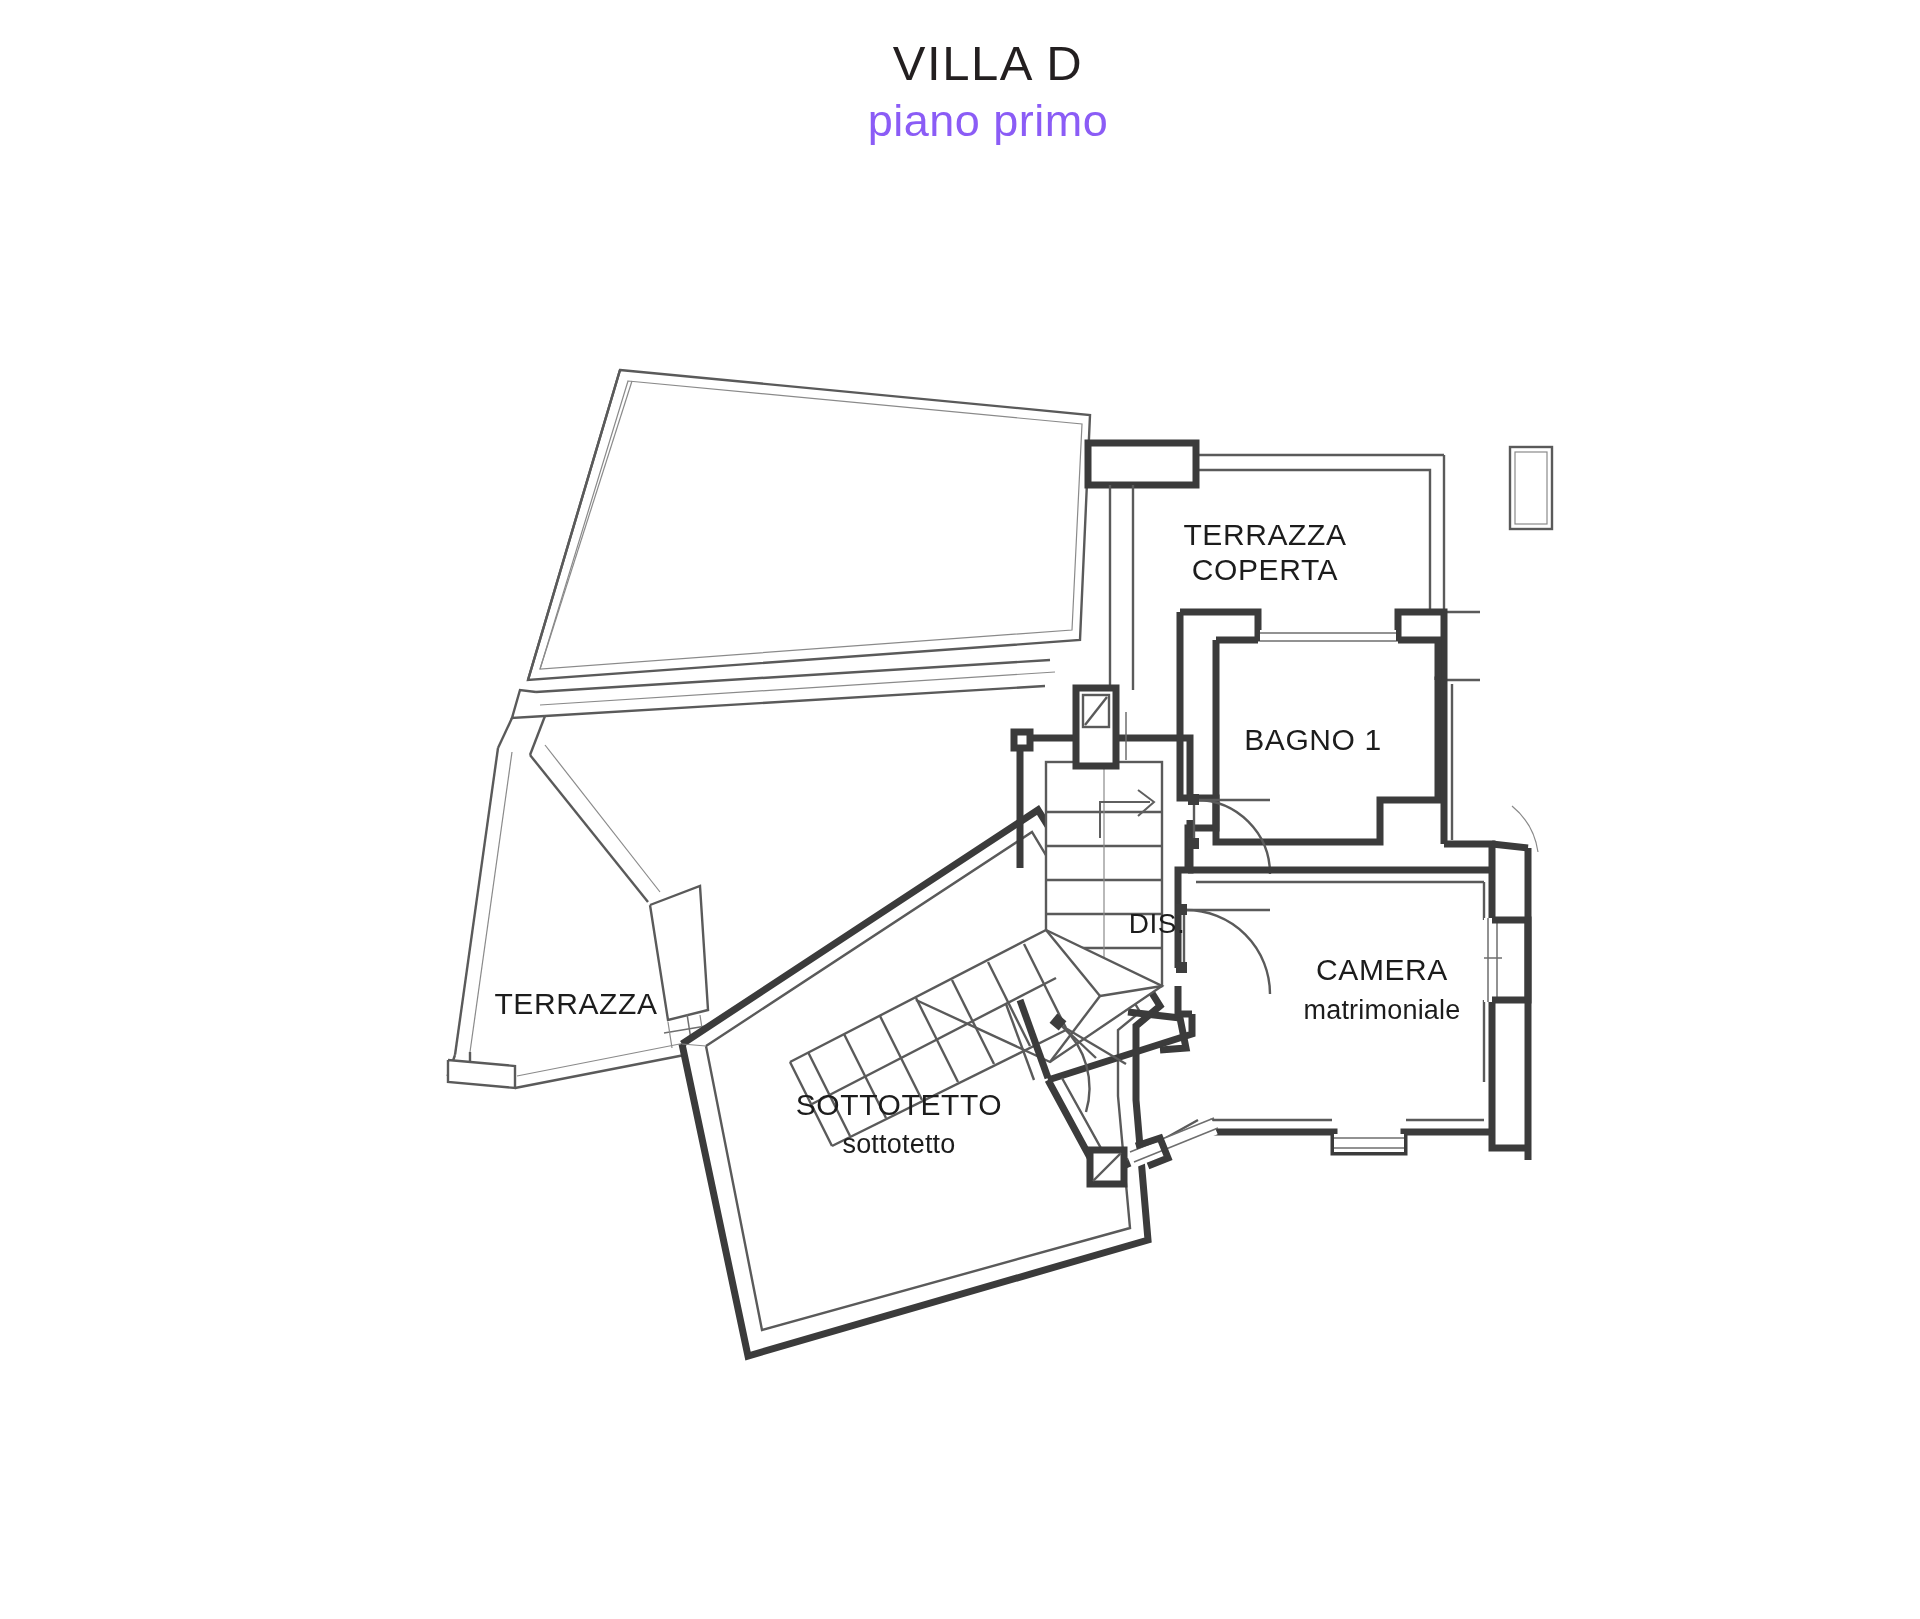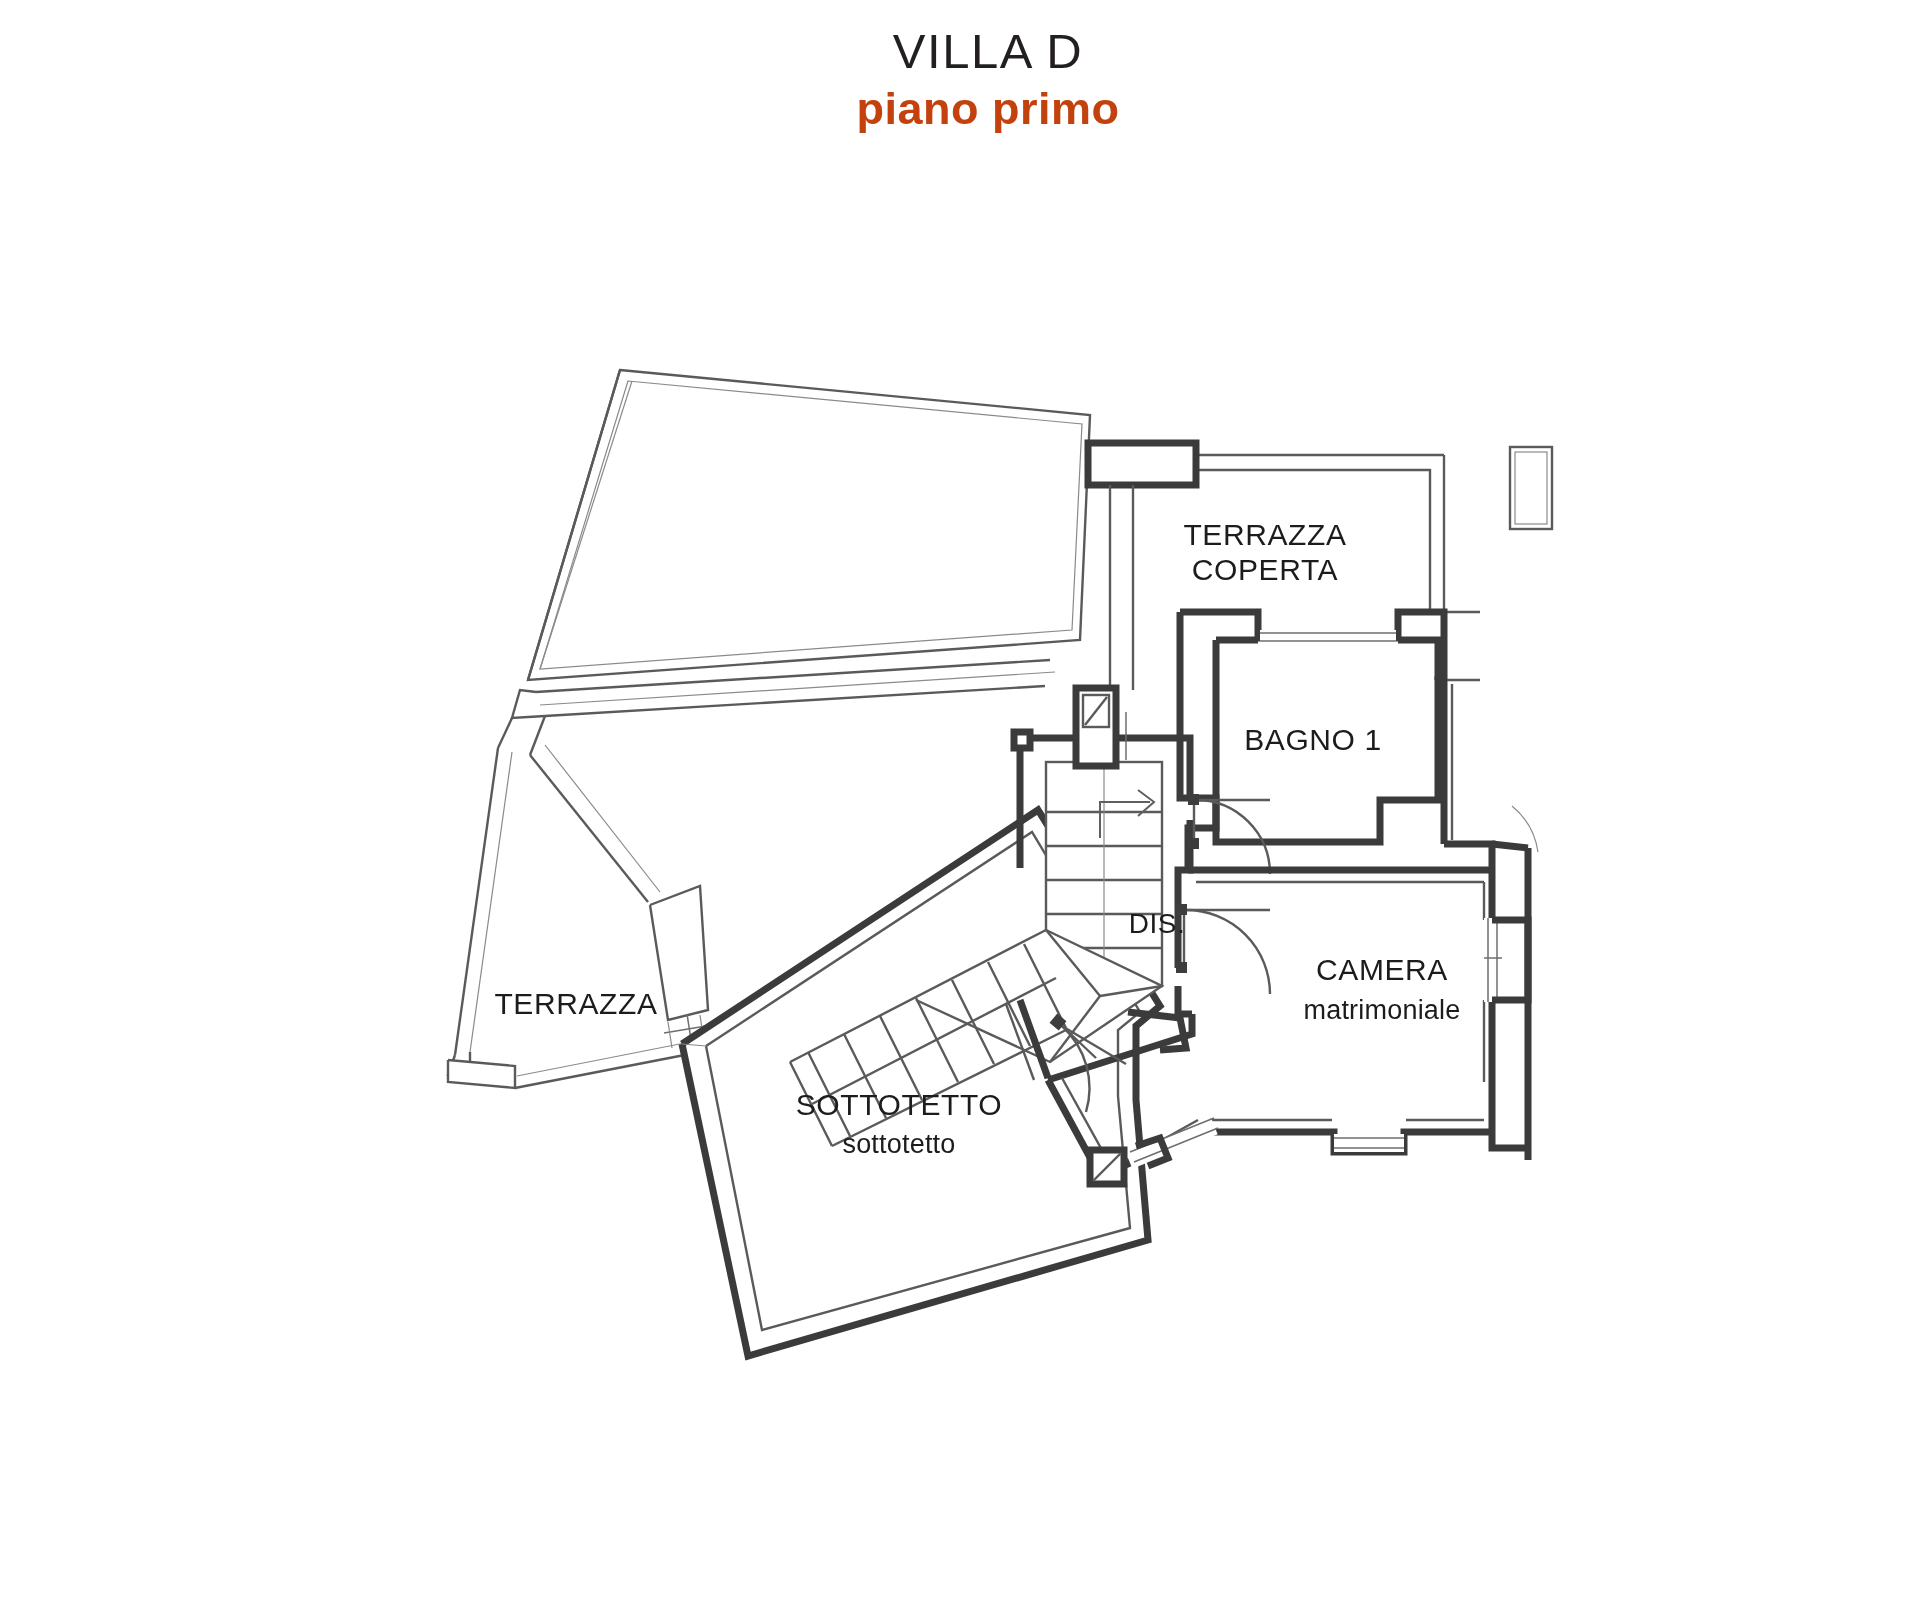--- a/index.html
+++ b/index.html
@@ -16,39 +16,39 @@
     overflow: hidden;
     position: relative;
   }
   #sheet {
     position: absolute;
     inset: 0;
     background: #ffffff;
   }
   .title-block {
     position: absolute;
-    top: 26px;
+    top: 38px;
     left: 0;
     width: 1920px;
     text-align: center;
     pointer-events: none;
   }
   .title-main {
     font-size: 49px;
     letter-spacing: 1.5px;
     color: #231f20;
     line-height: 1.05;
     font-weight: 400;
   }
   .title-sub {
     font-size: 45px;
     letter-spacing: 0.5px;
-    color: #c2410c;
+    color: #8b5cf6;
     line-height: 1.25;
-    font-weight: 700;
+    font-weight: 400;
     margin-top: 4px;
   }
   
   .title-shift {
     display: inline-block;
     transform: translateX(28px);
   }
   svg.plan {
     position: absolute;
     top: 0;

